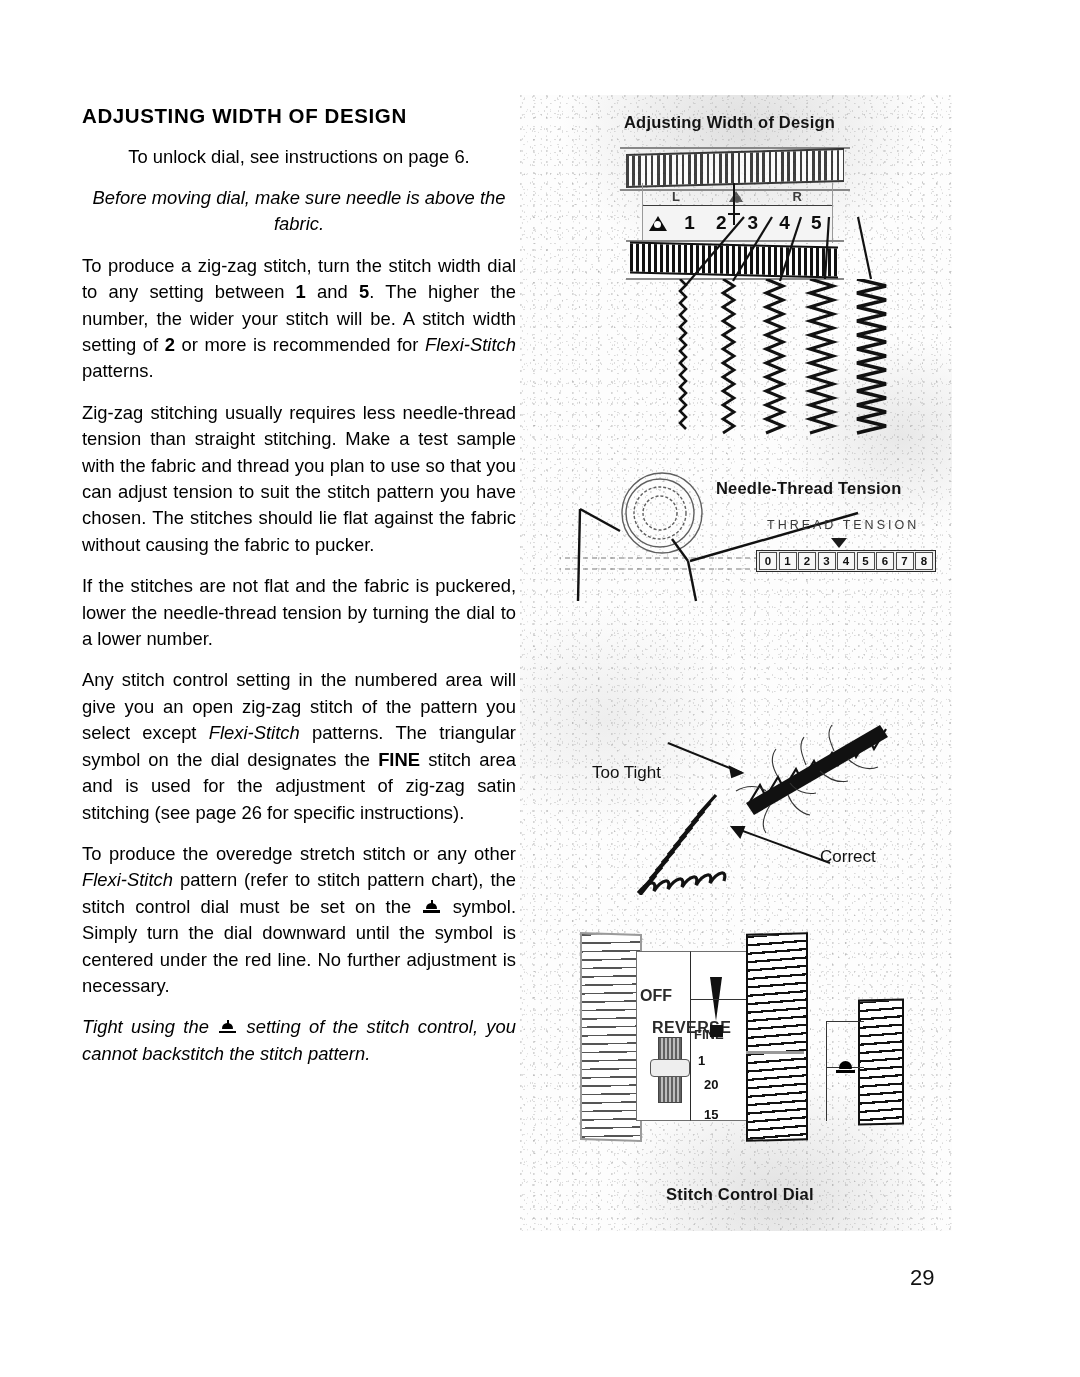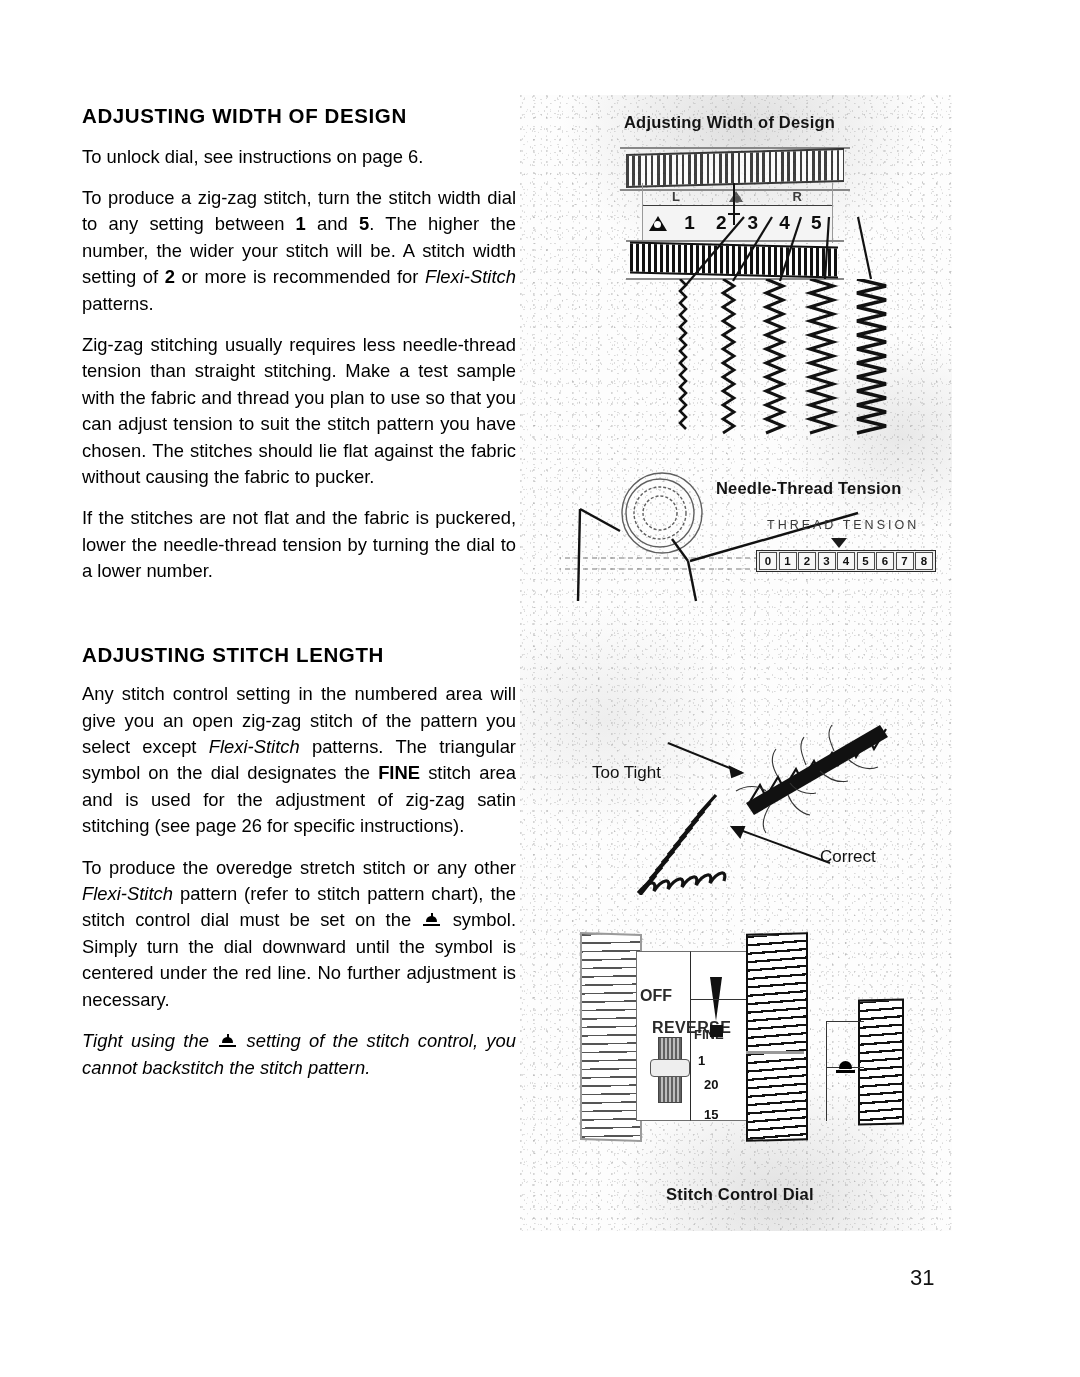--- a/index.html
+++ b/index.html
@@ -43,21 +43,21 @@
 
   p.body {
     font-size: 18.4px;
     line-height: 26.4px;
     margin: 0 0 15px 0;
     text-align: justify;
     text-justify: inter-word;
     hyphens: none;
   }
   p.body.last { margin-bottom: 0; }
-  p.body.noj  { text-align: left; }
+  p.body.noj  { text-align: center; }
   p.body.italic {
     font-style: italic;
   }
   .b { font-weight: bold; }
   .i { font-style: italic; }
 
   
   .flexi-glyph {
     display: inline-block;
     position: relative;
@@ -351,29 +351,29 @@
 <body>
 
 <div class="page">
 
   <div class="text-column">
 
     <h2 class="section-heading">ADJUSTING WIDTH OF DESIGN</h2>
 
     <p class="body noj"><span>To unlock dial, see instructions on page 6.</span></p>
 
+    <p class="body italic noj"><span>Before moving dial, make sure needle is above the fabric.</span></p>
 
     <p class="body"><span>To produce a zig-zag stitch, turn the stitch width dial to any setting between </span><span class="b">1</span><span> and </span><span class="b">5</span><span>. The higher the number, the wider your stitch will be. A stitch width setting of </span><span class="b">2</span><span> or more is recommended for </span><span class="i">Flexi-Stitch</span><span> patterns.</span></p>
 
 
     <p class="body"><span>Zig-zag stitching usually requires less needle-thread tension than straight stitching. Make a test sample with the fabric and thread you plan to use so that you can adjust tension to suit the stitch pattern you have chosen. The stitches should lie flat against the fabric without causing the fabric to pucker.</span></p>
 
     <p class="body"><span>If the stitches are not flat and the fabric is puckered, lower the needle-thread tension by turning the dial to a lower number.</span></p>
 
-    <h2 class="section-heading length">ADJUSTING STITCH LENGTH</h2>
 
     <p class="body"><span>Any stitch control setting in the numbered area will give you an open zig-zag stitch of the pattern you select except </span><span class="i">Flexi-Stitch</span><span> patterns. The triangular symbol on the dial designates the </span><span class="b">FINE</span><span> stitch area and is used for the adjustment of zig-zag satin stitching (see page 26 for specific instructions).</span></p>
 
     <p class="body"><span>To produce the overedge stretch stitch or any other </span><span class="i">Flexi-Stitch</span><span> pattern (refer to stitch pattern chart), the stitch control dial must be set on the </span><span class="flexi-glyph"><span class="stem"></span><span class="dome"></span><span class="base"></span></span><span> symbol. Simply turn the dial downward until the symbol is centered under the red line. No further adjustment is necessary.</span></p>
 
     <p class="body italic last"><span>Tight using the </span><span class="flexi-glyph"><span class="stem"></span><span class="dome"></span><span class="base"></span></span><span> setting of the stitch control, you cannot backstitch the stitch pattern.</span></p>
   </div>
 
   <div class="illus-panel">
     <div class="fog"></div>
@@ -560,15 +560,15 @@
       <div class="hline" style="left:268px; top:142px; width:38px;"></div>
       <div class="mini-glyph" style="left:278px; top:134px;">
         <span class="dome"></span>
           <span class="base"></span>
       </div>
     </div>
 
     <div class="panel-title" id="t-dial">Stitch Control Dial</div>
   </div>
 
-  <div class="page-number">31</div>
+  <div class="page-number">29</div>
 
 </div>
 
 </body></html>

